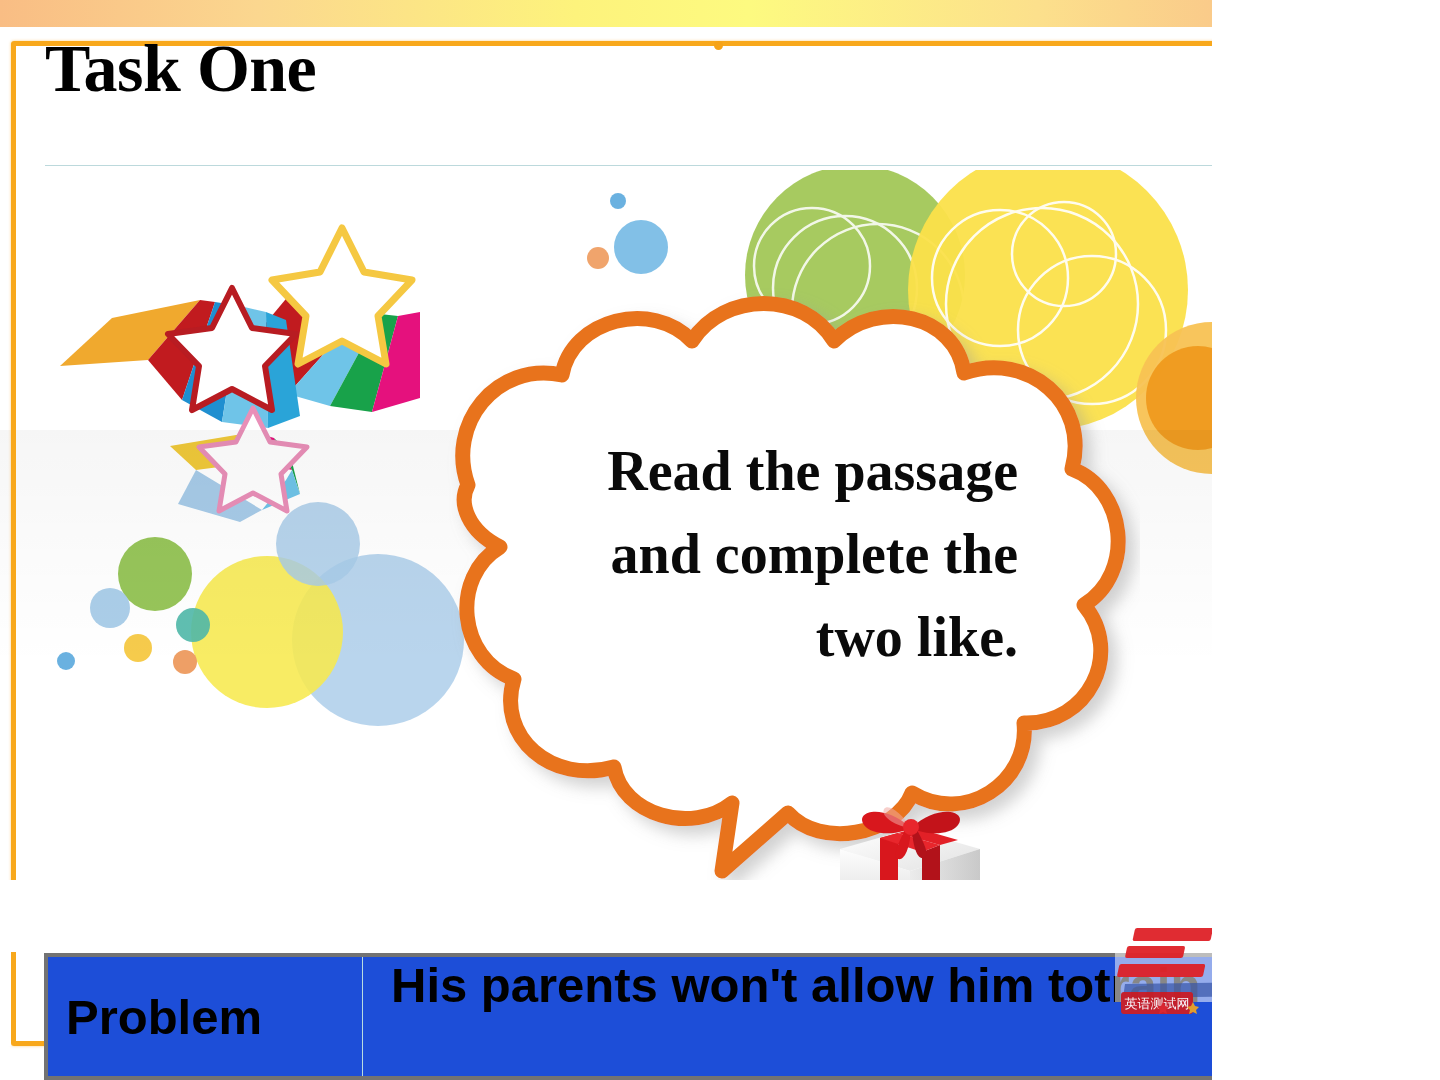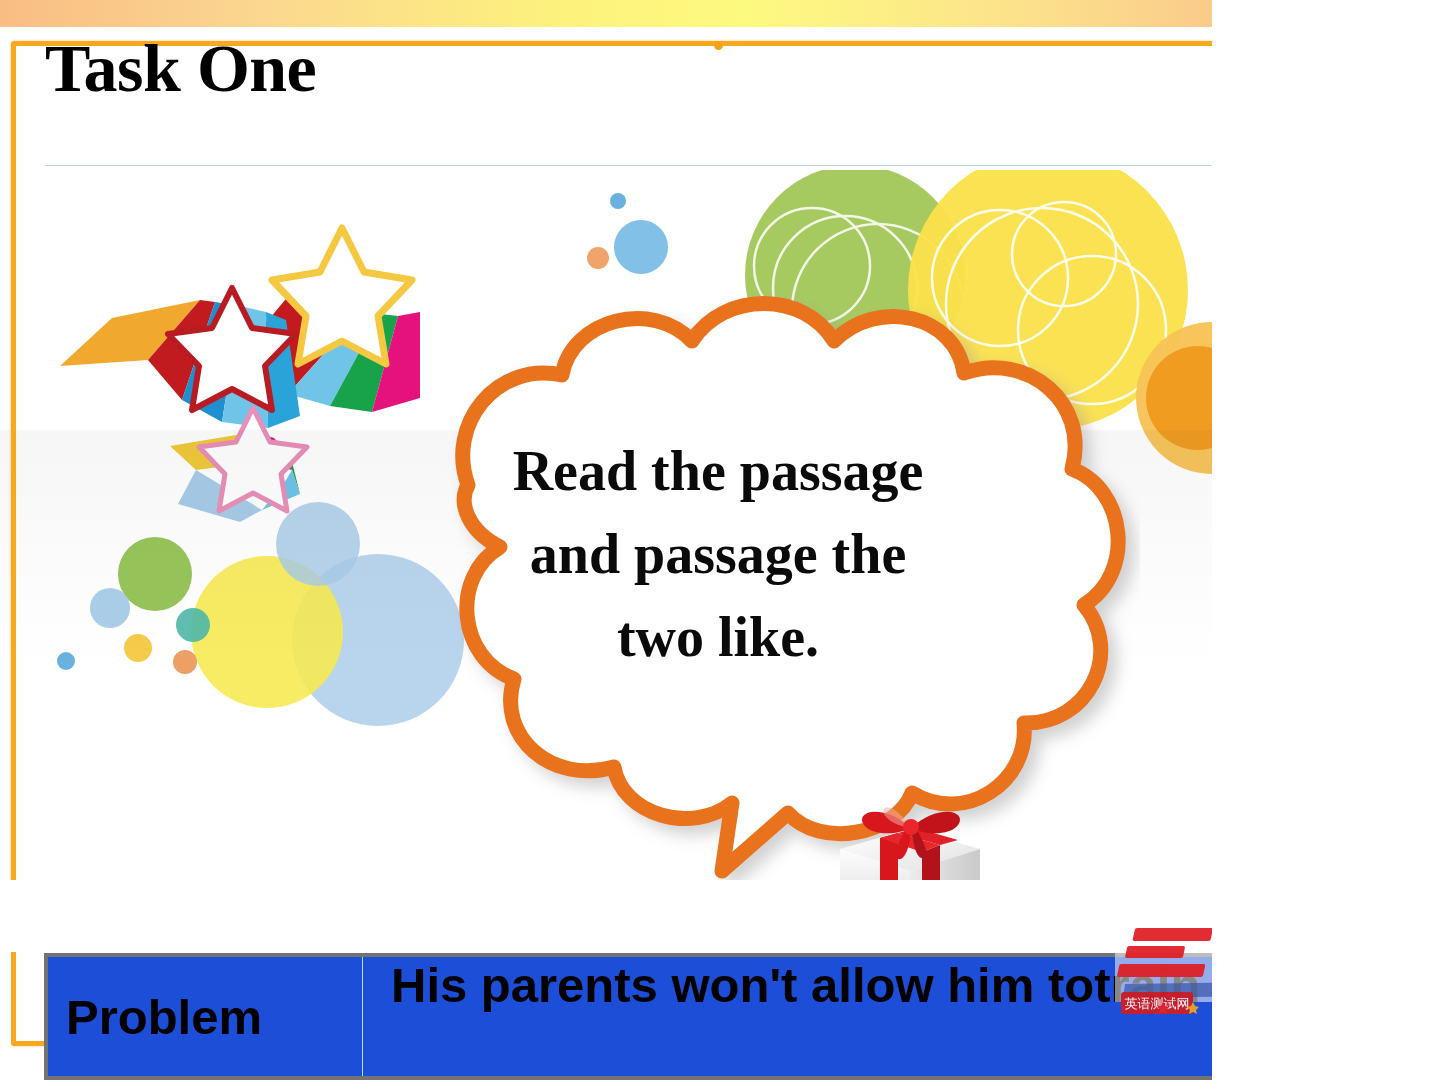--- a/index.html
+++ b/index.html
@@ -99,21 +99,21 @@
   }
   .bubble-text {
     position: absolute;
     left: 118px; top: 155px;
     width: 600px;
     font-family: "Liberation Serif", "DejaVu Serif", serif;
     font-weight: bold;
     font-size: 56px;
     line-height: 1.48;
     color: #0a0a0a;
-    text-align: center;
+    text-align: right;
   }
 
   
   .gift {
     position: absolute;
     left: 818px; top: 795px;
     width: 175px; height: 135px;
   }
 
   
@@ -294,21 +294,21 @@
            C 596 560, 520 574, 488 538
            L 422 596
            L 432 528
            C 392 560, 322 540, 314 492
            C 252 510, 196 462, 214 404
            C 158 384, 150 302, 200 272
            C 168 256, 158 228, 168 210 Z" fill="#ffffff" stroke="#e8731b" stroke-width="15" stroke-linejoin="round"></path>
     </svg>
     <div class="bubble-text">
       <div>Read the passage</div>
-      <div>and passage the</div>
+      <div>and complete the</div>
       <div>two like.</div>
     </div>
   </div>
 
   <div class="gift">
     <svg width="175" height="135" viewBox="0 0 175 135" xmlns="http://www.w3.org/2000/svg">
       <defs>
         <linearGradient id="gTop" x1="0" y1="0" x2="1" y2="1">
           <stop offset="0" stop-color="#ffffff"></stop>
             <stop offset="1" stop-color="#e2e2e2"></stop>

